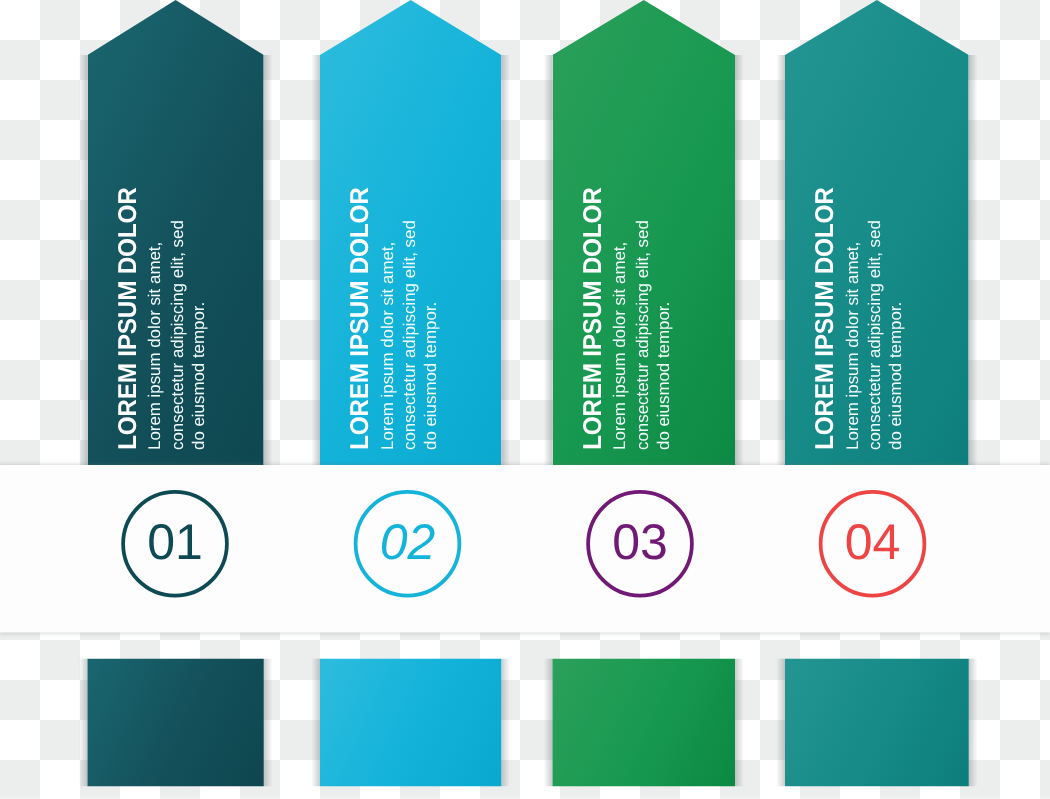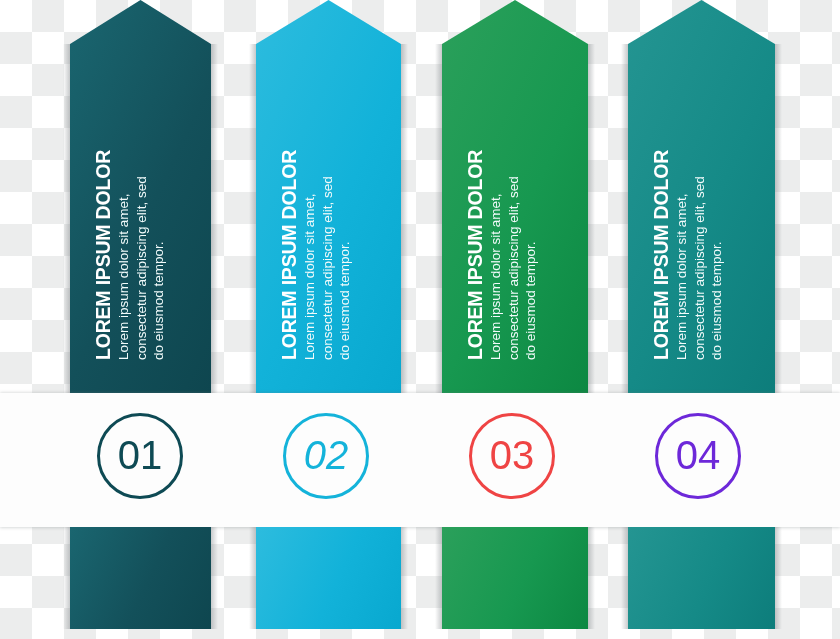--- a/index.html
+++ b/index.html
@@ -89,21 +89,21 @@
     line-height: 17.5px;
     margin: 0;
     width: 190px;
     color: #f2fbfb;
   }
 
   
   #band {
     position: absolute;
     left: 0;
-    top: 393px;
+    top: 372px;
     width: 840px;
     height: 134px;
     background: #fdfdfd;
     box-shadow: 0 1px 3px rgba(120,126,130,0.25), 0 -1px 3px rgba(120,126,130,0.18);
   }
 
   
   .circle {
     position: absolute;
     top: 20px;
@@ -204,24 +204,24 @@
     </div>
   </div>
 
   <div id="band">
     <div class="circle" style="left:97px;color:#0e4a54;">
       <span class="num">01</span>
     </div>
     <div class="circle" style="left:283px;color:#14b3da;font-style:italic;">
       <span class="num">02</span>
     </div>
-    <div class="circle" style="left:469px;color:#ef4444;">
+    <div class="circle" style="left:469px;color:#701a75;">
       <span class="num">03</span>
     </div>
-    <div class="circle" style="left:655px;color:#6d28d9;">
+    <div class="circle" style="left:655px;color:#ef4444;">
       <span class="num">04</span>
     </div>
   </div>
 
   <div class="foot" style="left:70px;width:141px;">
     <div class="shadow-l"></div>
     <div class="shadow-r"></div>
     <div class="fbody" style="background:linear-gradient(115deg,#1a6670 0%,#13505a 55%,#0e464f 100%);"></div>
   </div>
 

